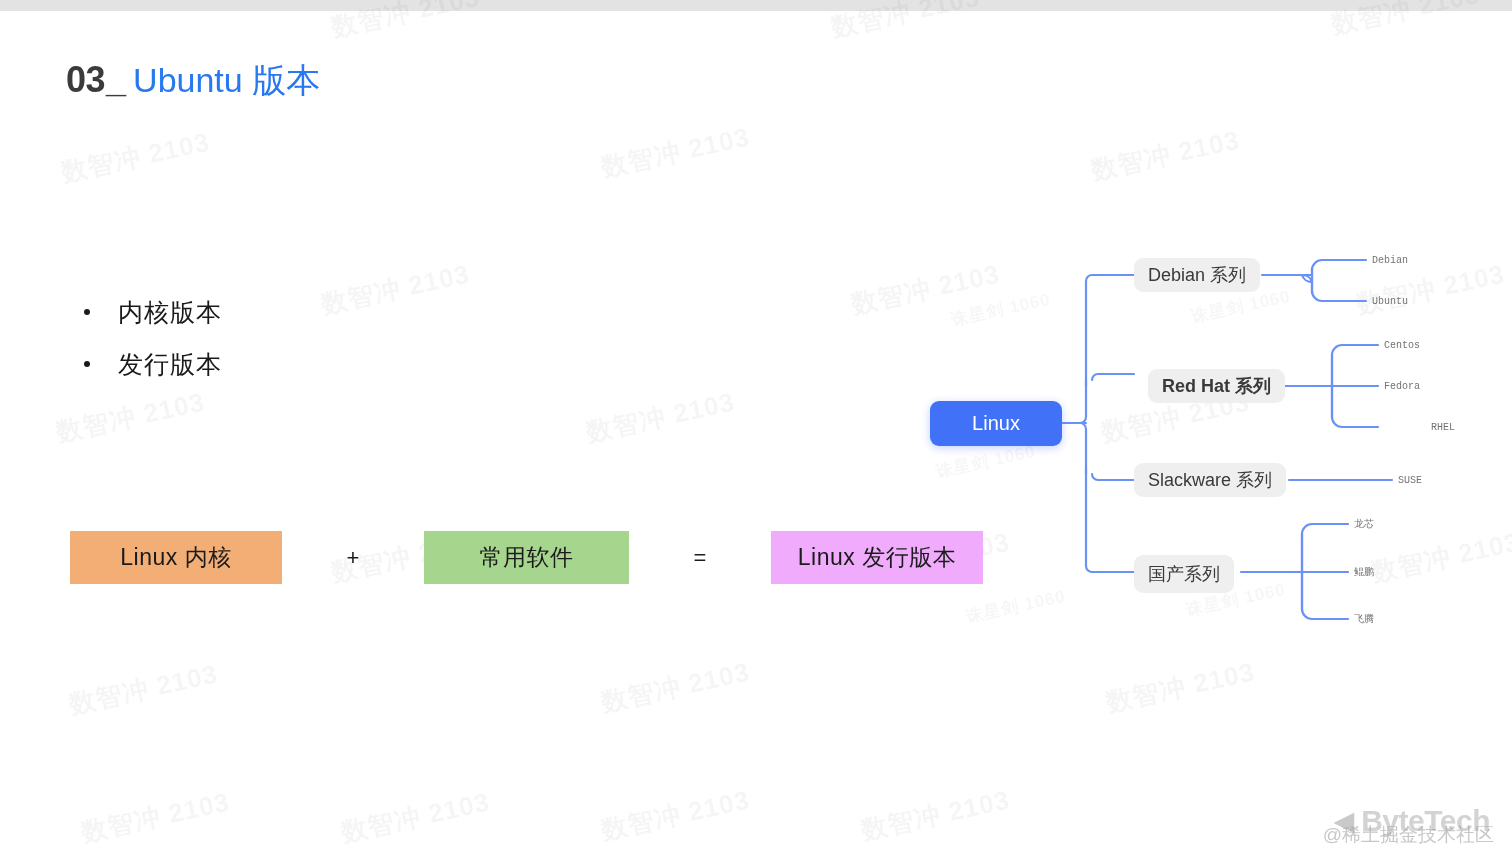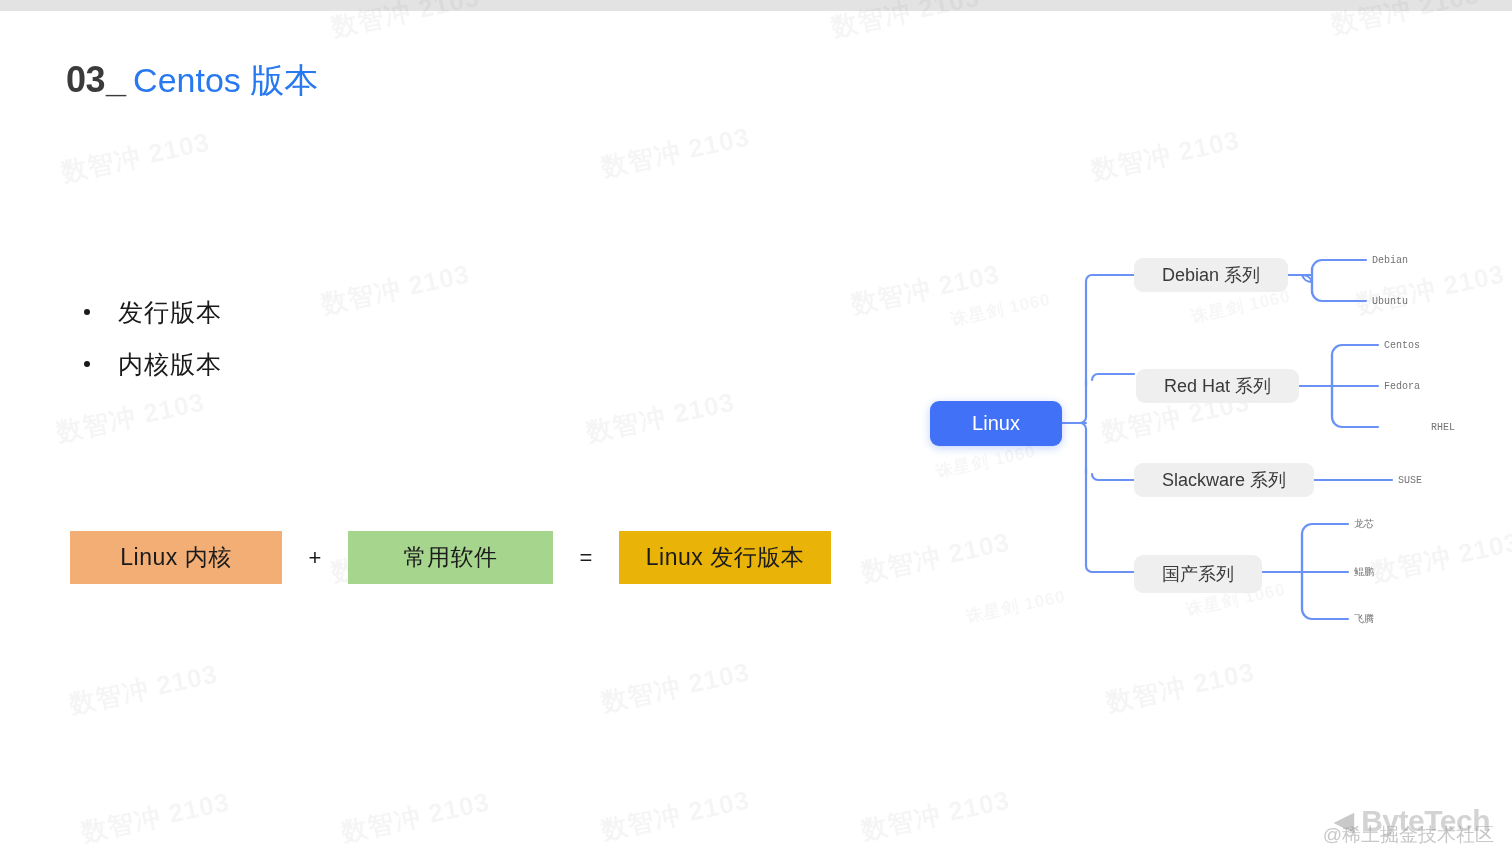--- a/index.html
+++ b/index.html
@@ -110,34 +110,35 @@
   }
 
   
   .equation {
     position: absolute;
     left: 70px;
     top: 531px;
     display: flex;
     align-items: center;
     z-index: 5;
+    gap: 38px;
   }
   .eq-box {
     height: 53px;
     display: flex;
     align-items: center;
     justify-content: center;
     font-size: 23px;
     color: #1b1b1b;
     font-family: "Liberation Sans", sans-serif;
     letter-spacing: 0.5px;
   }
   .eq-box.orange { width: 212px; background: #f3ae76; }
   .eq-box.green  { width: 205px; background: #a6d68d; }
-  .eq-box.purple { width: 212px; background: #eab308; }
+  .eq-box.purple { width: 212px; background: #f0abfc; }
   .eq-op {
     width: 66px;
     text-align: center;
     font-size: 22px;
     color: #1b1b1b;
     font-family: "Liberation Sans", sans-serif;
   }
 
   
   .mindmap {
@@ -168,21 +169,21 @@
     font-size: 20px;
     font-family: "Liberation Sans", sans-serif;
     box-shadow: 0 2px 9px rgba(64,113,247,0.32);
   }
   .mm-branch {
     background: #efefef;
     color: #3a3a3a;
     border-radius: 9px;
     font-size: 18px;
     font-family: "Liberation Sans", sans-serif;
-    padding: 0 28px;
+    padding: 0 14px;
     white-space: nowrap;
   }
   .mm-leaf {
     color: #737373;
     font-size: 10px;
     font-family: Liberation Mono, monospace;
     white-space: nowrap;
     justify-content: flex-start;
   }
 
@@ -253,31 +254,31 @@
     <div class="wm small" style="left:950px; top:298px;">诛星剑 1060</div>
     <div class="wm small" style="left:1190px;top:295px;">诛星剑 1060</div>
     <div class="wm small" style="left:965px; top:595px;">诛星剑 1060</div>
     <div class="wm small" style="left:1185px;top:588px;">诛星剑 1060</div>
     <div class="wm small" style="left:935px; top:450px;">诛星剑 1060</div>
   </div>
 
   <div class="title-row">
     <span class="title-num">03</span>
     <span class="title-underscore">_</span>
-    <span class="title-main">Centos 版本</span>
+    <span class="title-main">Ubuntu 版本</span>
   </div>
 
   <div class="bullets">
     <div class="bullet-item">
       <span class="bullet-dot"></span>
-      <span class="bullet-text">发行版本</span>
+      <span class="bullet-text">内核版本</span>
     </div>
     <div class="bullet-item">
       <span class="bullet-dot"></span>
-      <span class="bullet-text">内核版本</span>
+      <span class="bullet-text">发行版本</span>
     </div>
   </div>
 
   <div class="equation">
     <div class="eq-box orange">Linux 内核</div>
     <div class="eq-op">+</div>
     <div class="eq-box green">常用软件</div>
     <div class="eq-op">=</div>
     <div class="eq-box purple">Linux 发行版本</div>
   </div>
@@ -314,21 +315,21 @@
         <path d="M 341 357 H 390"></path>
         <path d="M 448 309 H 412 a10 10 0 0 0 -10 10 V 394 a10 10 0 0 0 10 10 H 448"></path>
         <path d="M 390 357 H 448"></path>
         <path d="M 402 319 V 394"></path>
       </g>
     </svg>
 
     <div class="mm-node mm-root" style="left:30px; top:186px; width:132px; height:45px;">Linux</div>
 
     <div class="mm-node mm-branch" style="left:234px; top:43px; height:34px;">Debian 系列</div>
-    <div class="mm-node mm-branch" style="left:236px; top:154px; height:34px;">Red Hat 系列</div>
+    <div class="mm-node mm-branch" style="left:248px; top:154px; height:34px;font-weight:bold;">Red Hat 系列</div>
     <div class="mm-node mm-branch" style="left:234px; top:248px; height:34px;">Slackware 系列</div>
     <div class="mm-node mm-branch" style="left:234px; top:340px; height:38px;">国产系列</div>
 
     <div class="mm-node mm-leaf" style="left:472px; top:34px; height:22px;">Debian</div>
     <div class="mm-node mm-leaf" style="left:472px; top:75px; height:22px;">Ubuntu</div>
 
     <div class="mm-node mm-leaf" style="left:484px; top:119px; height:22px;">Centos</div>
     <div class="mm-node mm-leaf" style="left:484px; top:160px; height:22px;">Fedora</div>
     <div class="mm-node mm-leaf" style="left:484px; top:201px; height:22px;margin-left:47px;">RHEL</div>
 

